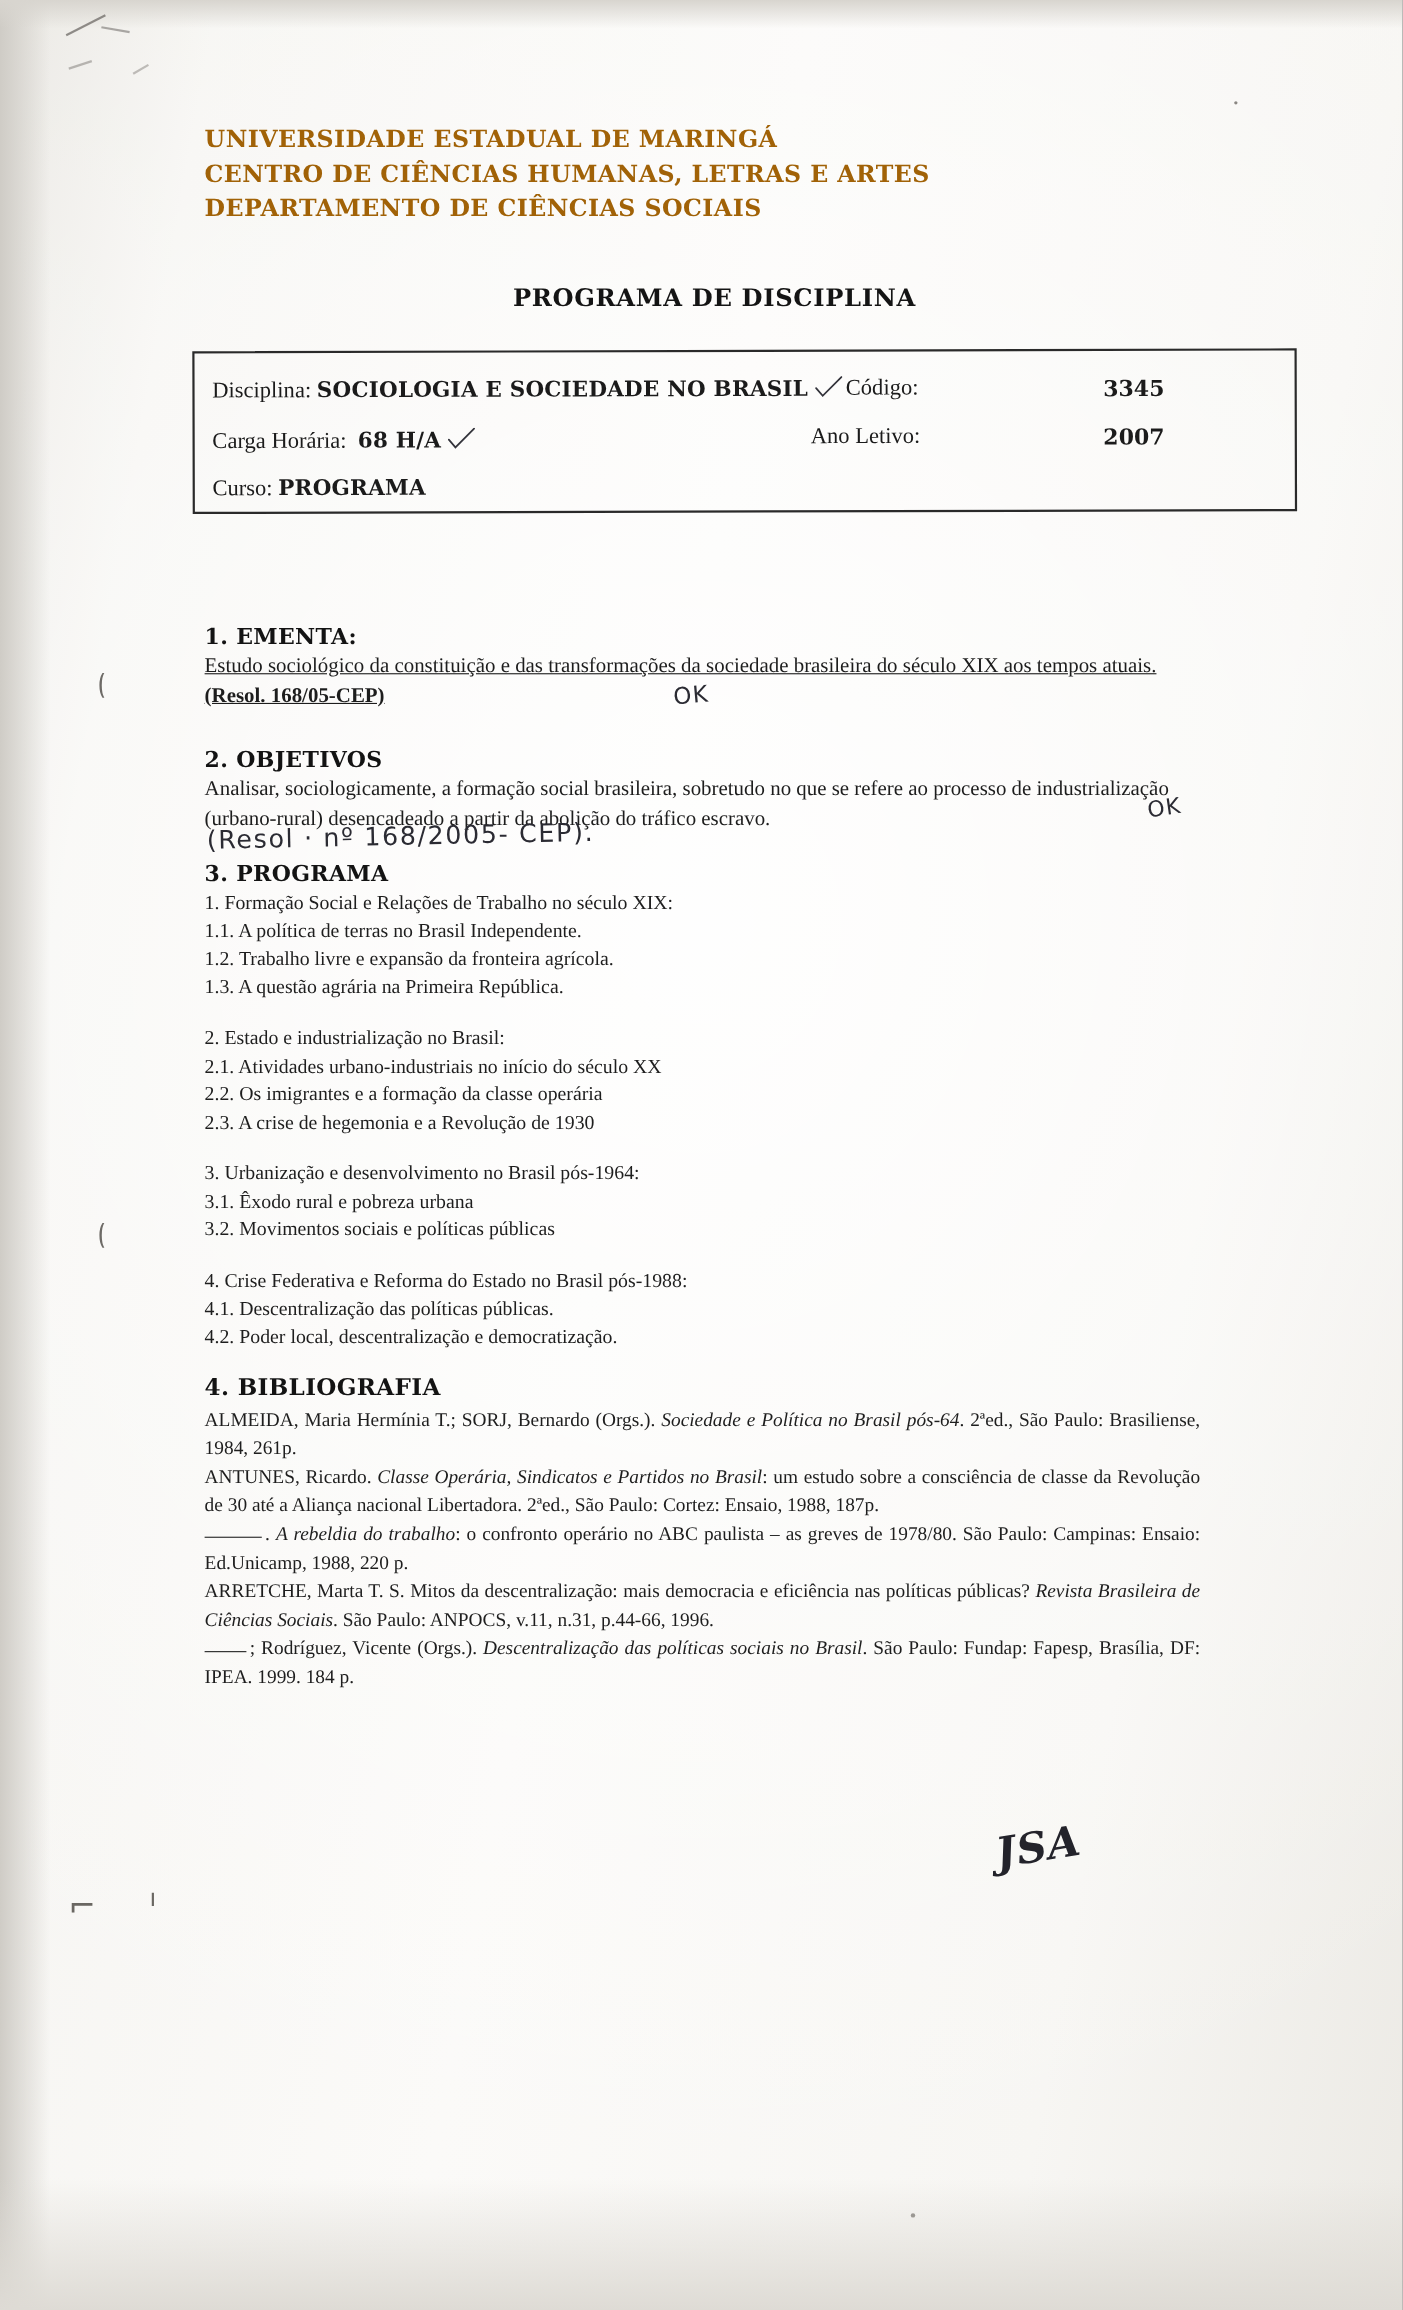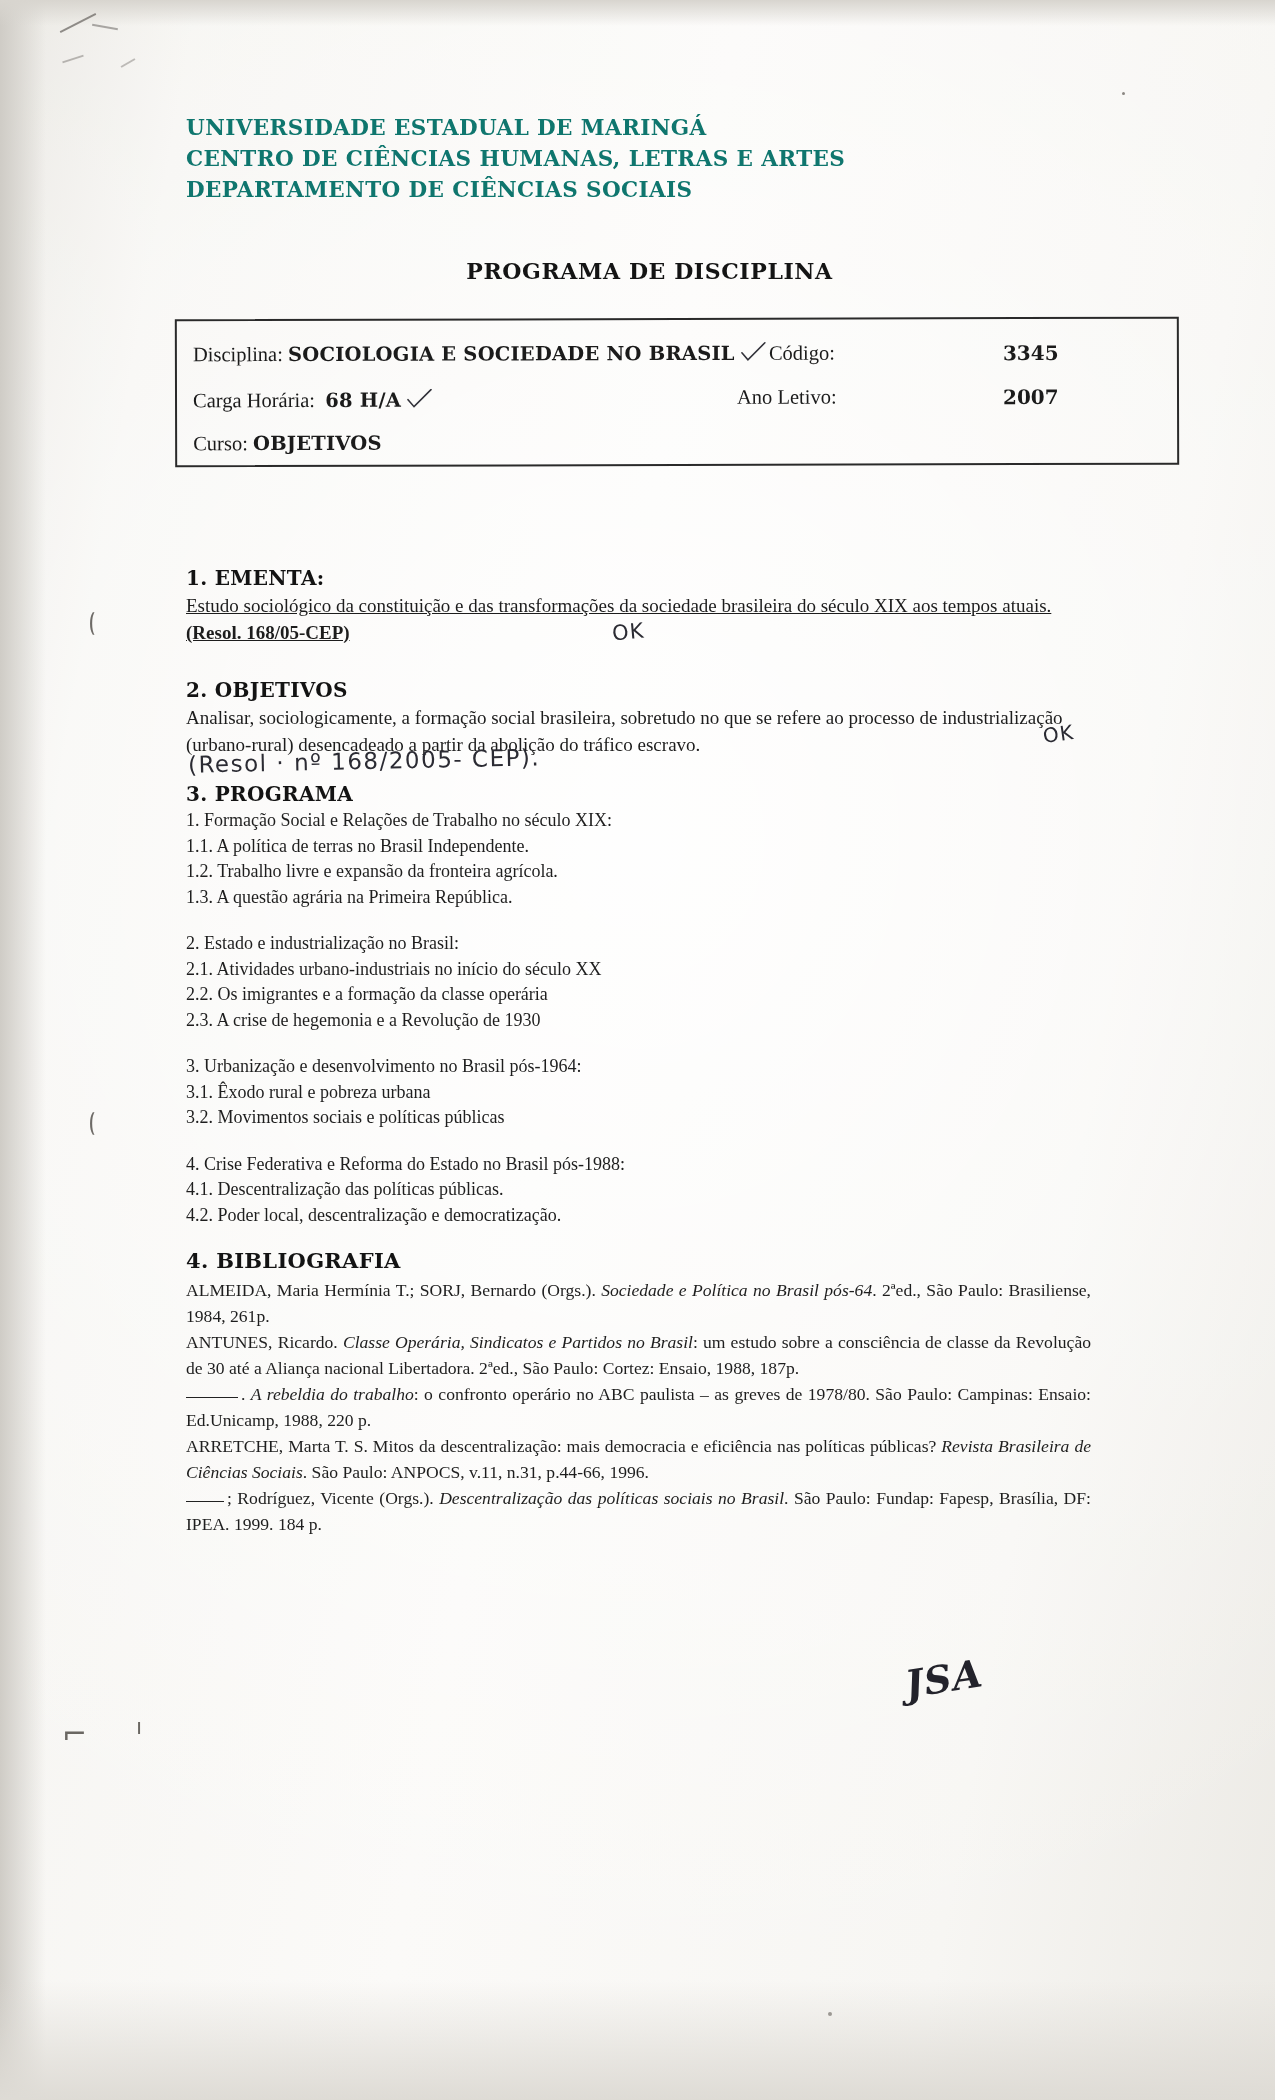--- a/index.html
+++ b/index.html
@@ -58,21 +58,21 @@
   
   .inst-header {
     position: absolute;
     left: 186px;
     top: 112px;
     font-family: "DejaVu Serif", serif;
     font-weight: 700;
     font-size: 21.5px;
     letter-spacing: 0.4px;
     line-height: 31px;
-    color: #0f766e;
+    color: #a16207;
   }
   .inst-header div { white-space: nowrap; }
 
   .doc-title {
     position: absolute;
     left: 0; top: 258px;
     width: 1275px;
     text-align: center;
     font-family: "DejaVu Serif", serif;
     font-weight: 700;
@@ -319,21 +319,21 @@
               </svg></span>
         </div>
         <div class="row-carga">
           <span class="lbl">Carga Horária:</span>
           &nbsp;<span class="val-bold">68 H/A</span><span class="checkmark"><svg width="26" height="20" viewBox="0 0 26 20">
                 <path d="M1 11 L7 18 L24 1" fill="none" stroke="#33333b" stroke-width="1.6" stroke-linecap="round"></path>
               </svg></span>
         </div>
         <div class="row-curso">
           <span class="lbl">Curso:</span>
-          <span class="val-bold">OBJETIVOS</span>
+          <span class="val-bold">PROGRAMA</span>
         </div>
 
         <div class="codigo-label">Código:</div>
         <div class="codigo-value">3345</div>
         <div class="ano-label">Ano Letivo:</div>
         <div class="ano-value">2007</div>
       </div>
     </div>
 
     <div class="sec-head" id="ementa-head">1. EMENTA:</div>

